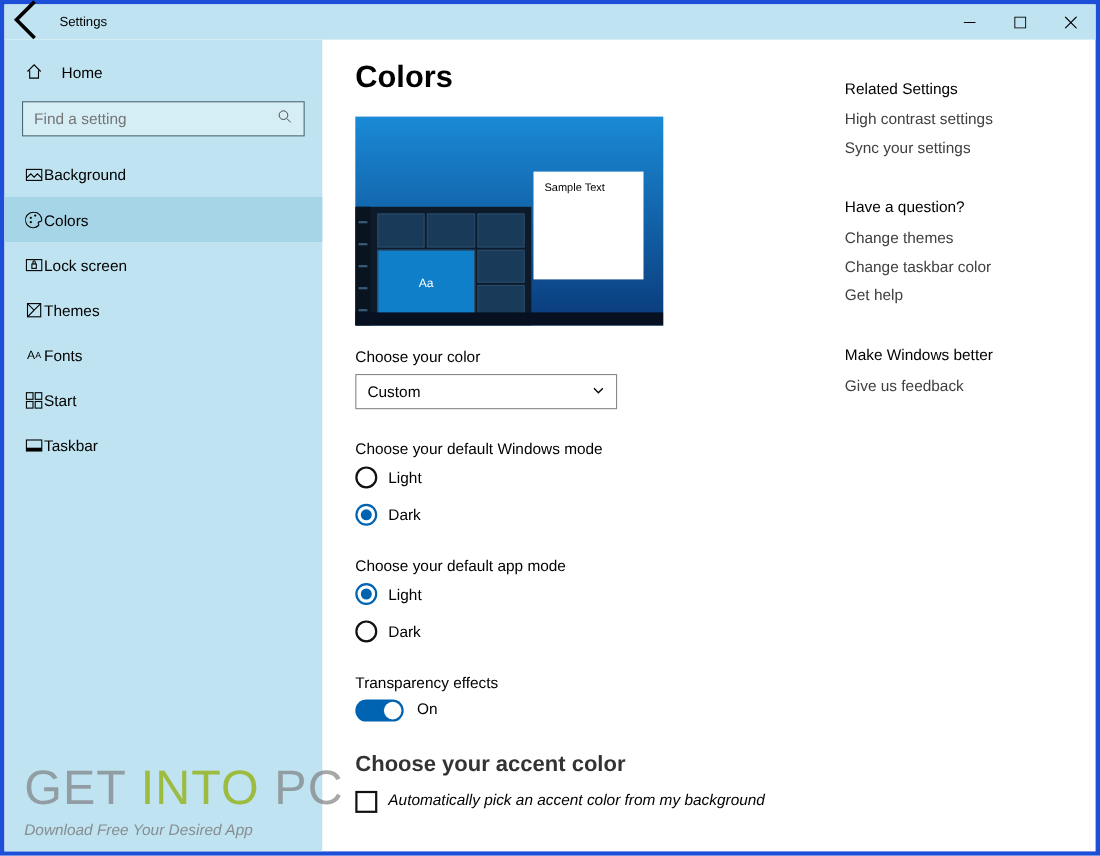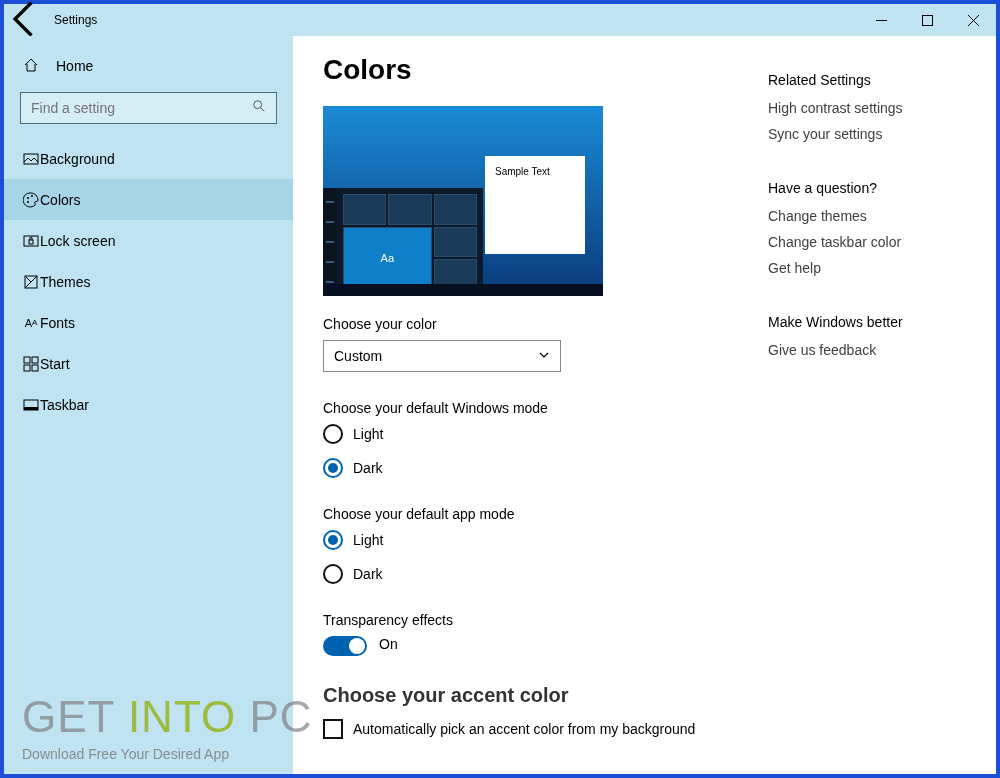--- a/index.html
+++ b/index.html
@@ -40,30 +40,30 @@
 .dropdown { width: 238px; height: 32px; border: 1px solid #888; display: flex; align-items: center; justify-content: space-between; padding: 0 10px; font-size: 14px; margin-bottom: 28px; }
 .radio-row { display: flex; align-items: center; gap: 10px; font-size: 14px; margin-bottom: 14px; cursor: default; }
 .rad { width: 20px; height: 20px; border: 2px solid #111; border-radius: 50%; display: flex; align-items: center; justify-content: center; }
 .rad.sel { border-color: #0063b1; }
 .rad.sel::after { content: ''; width: 10px; height: 10px; background: #0063b1; border-radius: 50%; }
 .group-gap { height: 14px; }
 .toggle-row { display: flex; align-items: flex-start; gap: 12px; margin-top: 8px; margin-bottom: 28px; }
 .toggle { width: 44px; height: 20px; background: #0063b1; border-radius: 10px; position: relative; }
 .toggle::after { content: ''; position: absolute; right: 2px; top: 2px; width: 16px; height: 16px; background: #fff; border-radius: 50%; }
 .toggle-label { font-size: 14px; }
-.check-row { display: flex; align-items: center; gap: 10px; font-size: 14px; }
+.check-row { display: flex; gap: 10px; font-size: 14px; font-style: italic; }
 .chk { width: 20px; height: 20px; border: 2px solid #111; }
 .right-rail { width: 228px; padding: 36px 20px 0 0; font-size: 14px; }
 .right-rail .rh { font-size: 14px; font-weight: 400; margin-bottom: 12px; color: #000; }
 .right-rail .link { color: #404040; margin-bottom: 10px; cursor: default; display: block; }
 .right-rail .blk { margin-bottom: 38px; }
 .watermark { position: absolute; left: 10px; bottom: 16px; z-index: 50; pointer-events: none; margin-left: 12px; }
 .watermark .big { font-size: 44px; font-weight: 300; letter-spacing: 1px; color: rgba(120,120,120,0.65); }
 .watermark .big .g { color: rgba(150,180,30,0.85); }
-.watermark .small { font-size: 14px; color: rgba(120,120,120,0.8); margin-top: 4px; }
+.watermark .small { font-size: 14px; font-style: italic; color: rgba(120,120,120,0.8); margin-top: 4px; }
 .ico svg { width: 16px; height: 16px; }
 </style>
 </head>
 <body>
 
 <div class="window">
   <div class="titlebar">
     <div class="tb-back">
       <svg viewBox="0 0 16 16">
           <path d="M10 2 L4 8 L10 14" stroke="#000" stroke-width="1.2" fill="none"></path>

